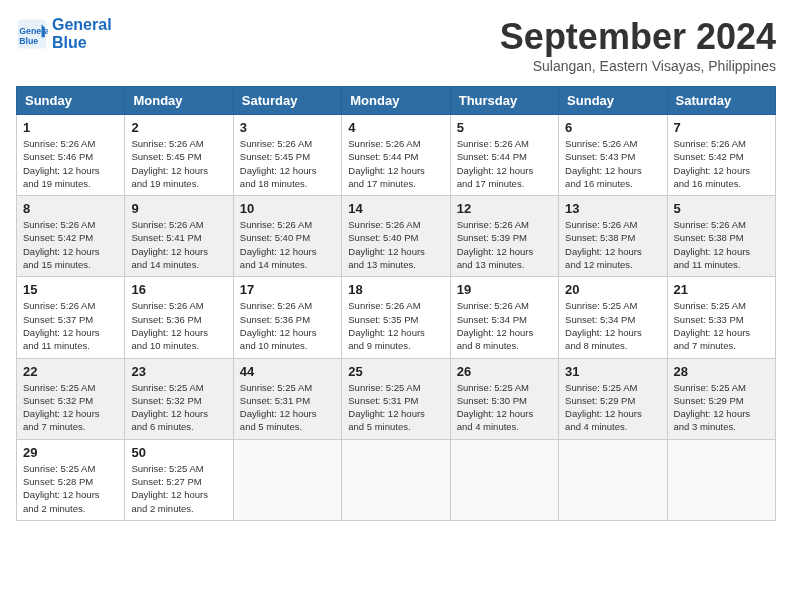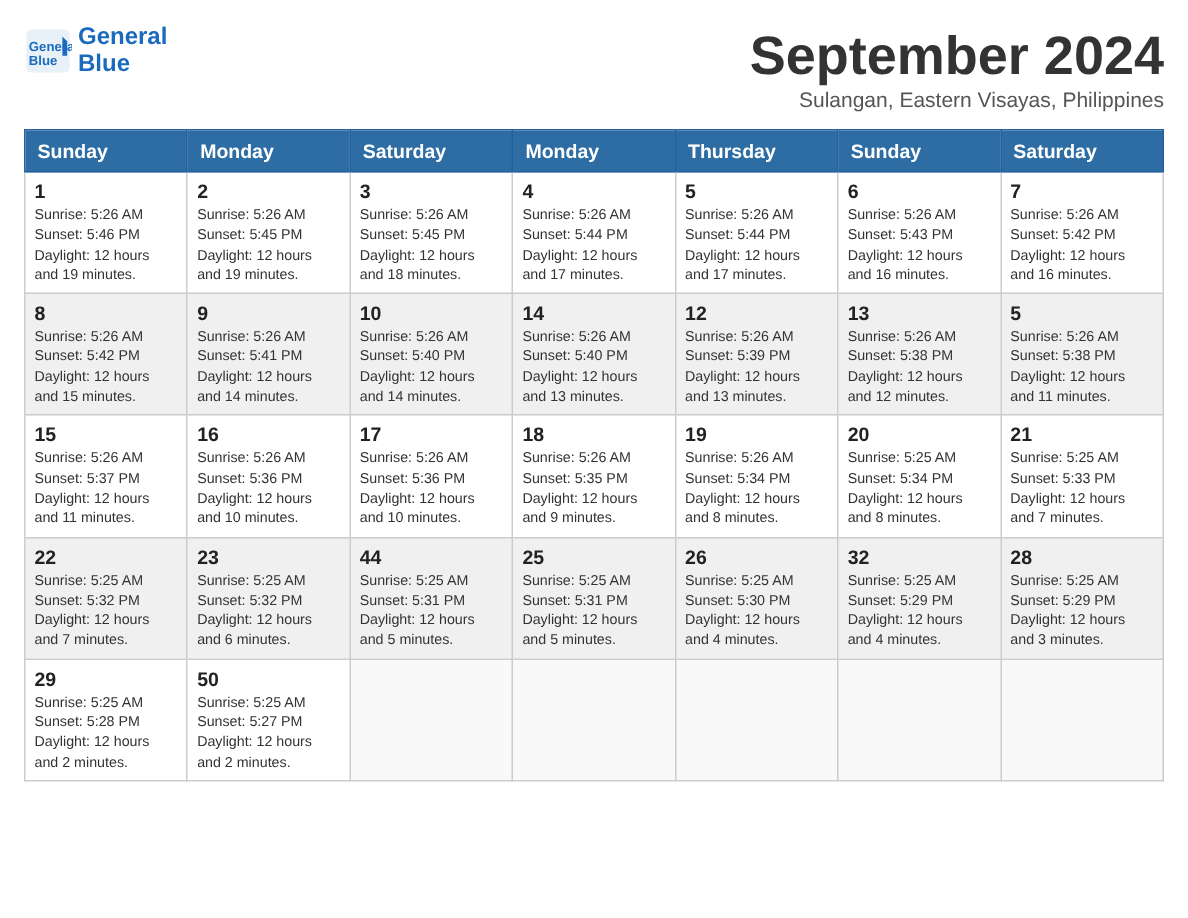--- a/index.html
+++ b/index.html
@@ -220,21 +220,21 @@
         </td>
         <td>
           <span class="day-number">25</span>
           <div class="day-info">Sunrise: 5:25 AM<br>Sunset: 5:31 PM<br>Daylight: 12 hours<br>and 5 minutes.</div>
         </td>
         <td>
           <span class="day-number">26</span>
           <div class="day-info">Sunrise: 5:25 AM<br>Sunset: 5:30 PM<br>Daylight: 12 hours<br>and 4 minutes.</div>
         </td>
         <td>
-          <span class="day-number">32</span>
+          <span class="day-number">31</span>
           <div class="day-info">Sunrise: 5:25 AM<br>Sunset: 5:29 PM<br>Daylight: 12 hours<br>and 4 minutes.</div>
         </td>
         <td>
           <span class="day-number">28</span>
           <div class="day-info">Sunrise: 5:25 AM<br>Sunset: 5:29 PM<br>Daylight: 12 hours<br>and 3 minutes.</div>
         </td>
       </tr>
       <tr>
         <td>
           <span class="day-number">29</span>

